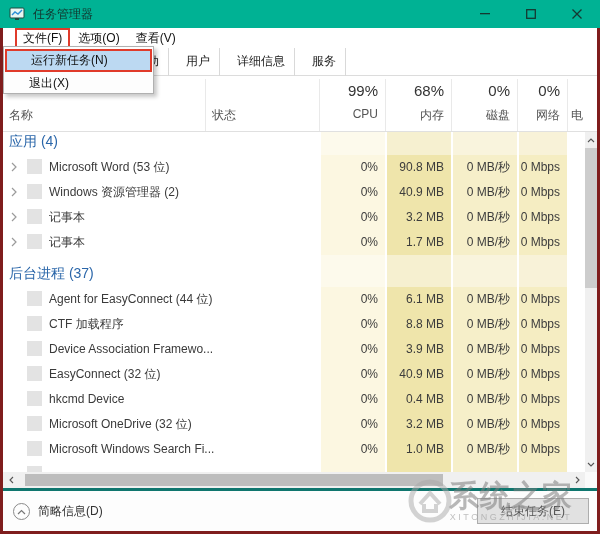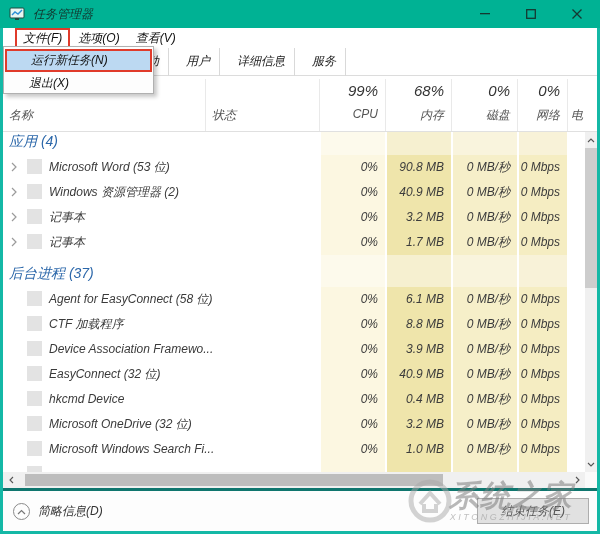--- a/index.html
+++ b/index.html
@@ -1,19 +1,19 @@
 <!DOCTYPE html>
 <html><head>
 <meta charset="utf-8">
 <style>
   * { margin:0; padding:0; box-sizing:border-box; }
   html,body { width:600px; height:534px; overflow:hidden;
     font-family:"Liberation Sans","DejaVu Sans",sans-serif; font-size:12px; color:#333; }
 
-  .win { position:absolute; inset:0; width:600px; height:534px; background:#14b8a6;font-style:italic; }
+  .win { position:absolute; inset:0; width:600px; height:534px; background:#7f1d1d; }
 
   
   .titlebar { position:absolute; left:0; top:0; width:600px; height:28px; background:#00b294;
     display:flex; align-items:center; }
   .app-icon { width:16px; height:14px; margin-left:9px; }
   .title { margin-left:8px; color:#12332c; font-size:12px; }
   .win-controls { position:absolute; right:0; top:0; height:28px; display:flex; }
   .wc { width:46px; height:28px; display:flex; align-items:center; justify-content:center; cursor:pointer; }
   .wc svg { display:block; }
 
@@ -242,21 +242,21 @@
         <div class="cell net x-net"></div>
         <span class="gname">后台进程 (37)</span>
       </div>
 
       <div class="row">
         <div class="cell cpu x-cpu">0%</div>
         <div class="cell mem x-mem">6.1 MB</div>
         <div class="cell disk x-disk">0 MB/秒</div>
         <div class="cell net x-net">0 Mbps</div>
         <span class="ricon"></span>
-        <span class="rname">Agent for EasyConnect (58 位)</span>
+        <span class="rname">Agent for EasyConnect (44 位)</span>
       </div>
 
       <div class="row">
         <div class="cell cpu x-cpu">0%</div>
         <div class="cell mem x-mem">8.8 MB</div>
         <div class="cell disk x-disk">0 MB/秒</div>
         <div class="cell net x-net">0 Mbps</div>
         <span class="ricon"></span>
         <span class="rname">CTF 加载程序</span>
       </div>

